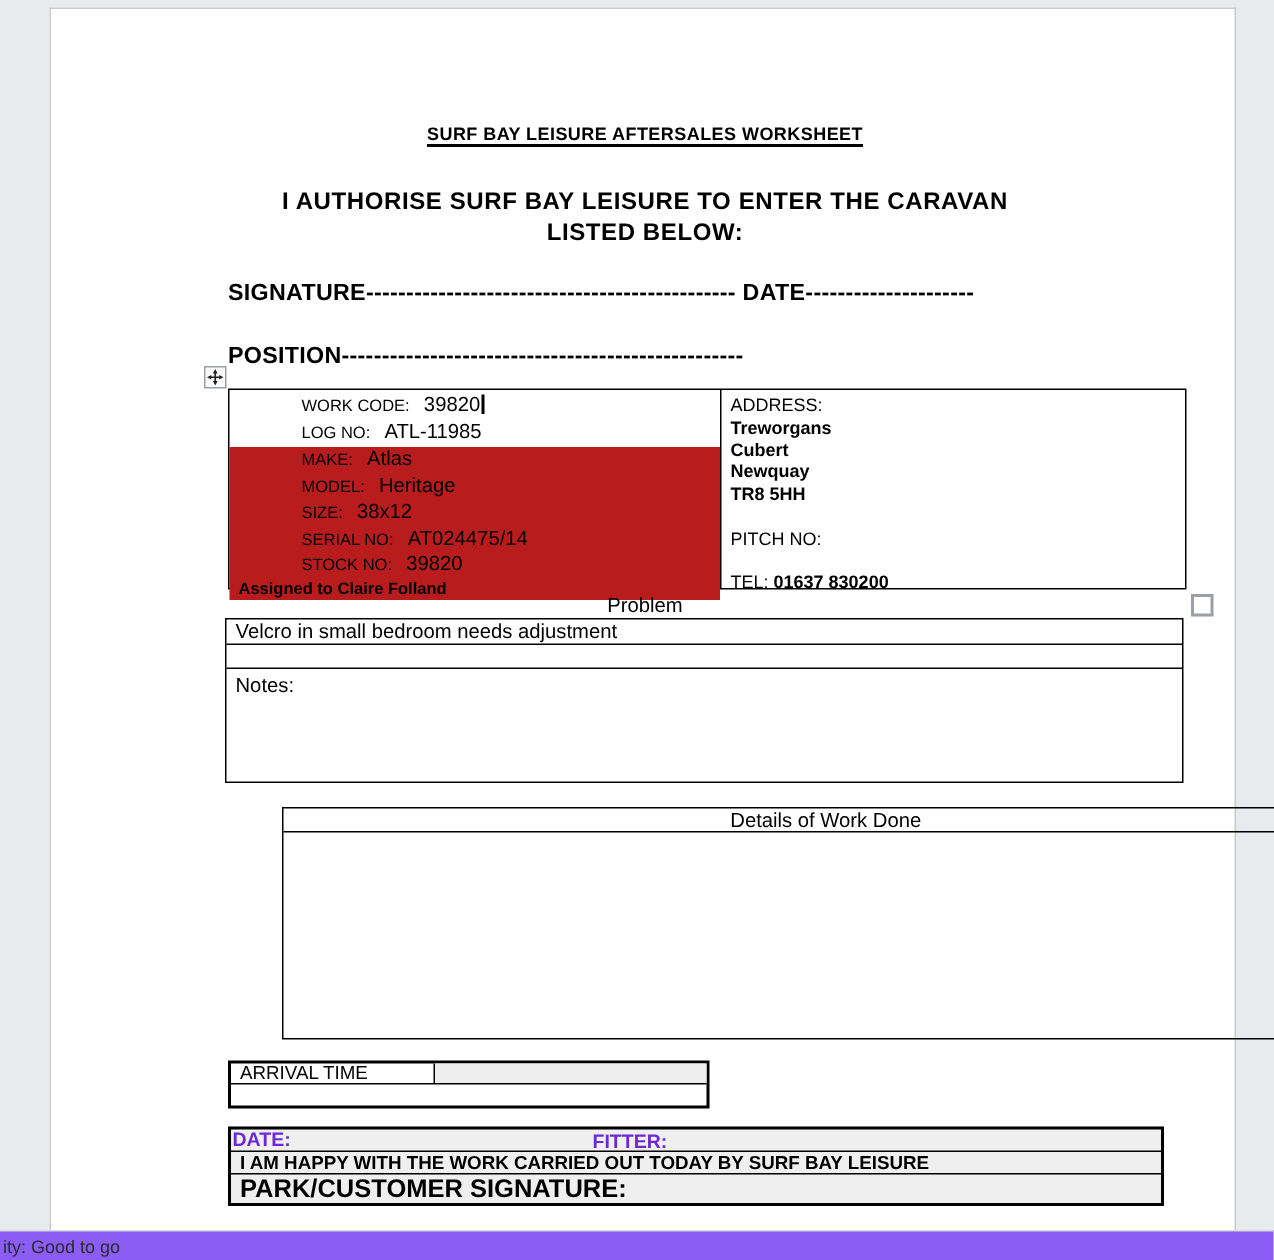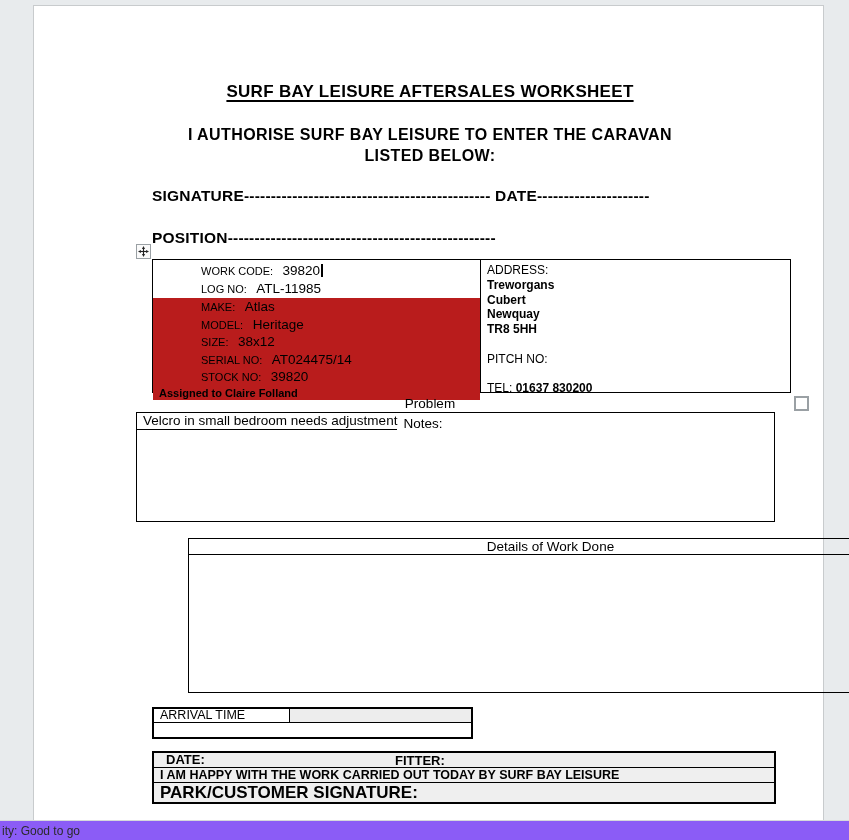--- a/index.html
+++ b/index.html
@@ -1,20 +1,20 @@
 <!DOCTYPE html>
 <html><head>
 <meta charset="utf-8">
 <style>
   html,body{margin:0;padding:0;width:849px;height:840px;overflow:hidden;
     background:#e8ebed;font-family:"Liberation Sans","DejaVu Sans",sans-serif;}
   .page{position:absolute;left:33px;top:5px;width:791px;height:815px;background:#fff;
     border:1px solid #c8cbcd;border-bottom:none;box-sizing:border-box;}
   .doc-title{position:absolute;left:118px;width:556px;top:76px;text-align:center;
-    font-size:17px;font-weight:bold;letter-spacing:.3px;color:#000;
+    font-size:12px;font-weight:bold;letter-spacing:.3px;color:#000;
     text-decoration:underline;text-decoration-thickness:2px;text-underline-offset:3px;}
   .authorise{position:absolute;left:100px;width:592px;top:118px;text-align:center;
     font-size:16px;font-weight:bold;letter-spacing:.4px;line-height:21px;color:#000;}
   .sig-line{position:absolute;left:118px;top:181px;font-size:15.5px;font-weight:bold;
     letter-spacing:.2px;color:#000;white-space:pre;}
   .pos-line{position:absolute;left:118px;top:223px;font-size:15.5px;font-weight:bold;
     letter-spacing:.2px;color:#000;white-space:pre;}
   .move-handle{position:absolute;left:102px;top:238px;width:15px;height:15px;background:#fafafa;
     border:1px solid #9aa0a4;box-sizing:border-box;display:flex;align-items:center;justify-content:center;cursor:move;}
   .resize-handle{position:absolute;left:760px;top:390px;width:15px;height:15px;background:#fff;
@@ -30,22 +30,22 @@
   .shade-block{background:#b91c1c;margin-top:1px;padding-left:0;}
   .shade-block .field{padding-left:6px;}
   .assigned{font-size:11px;font-weight:bold;line-height:14px;padding-left:6px;color:#000;}
   .cursor{display:inline-block;width:1.5px;height:13px;background:#000;vertical-align:-2px;margin-left:1px;}
   .bold{font-weight:bold;}
   .blank-line{height:14.8px;}
   
   .problem-label{position:absolute;left:118px;width:556px;top:390px;text-align:center;
     font-size:13.5px;color:#000;}
   
-  .t2{position:absolute;left:102px;top:406px;width:639px;height:110px;border:1.5px solid #000;
-    box-sizing:border-box;display:flex;flex-direction:row;}
+  .t2{position:absolute;left:116px;top:406px;width:639px;height:110px;border:1.5px solid #000;
+    box-sizing:border-box;display:flex;flex-direction:column;}
   .t2-row1{height:17px;border-bottom:1px solid #000;box-sizing:border-box;font-size:13.5px;
     line-height:16px;padding-left:6px;color:#000;}
   .t2-row2{height:16px;border-bottom:1px solid #000;box-sizing:border-box;}
   .t2-row3{flex:1;font-size:13.5px;padding:3px 6px;color:#000;}
   
   .t3{position:absolute;left:118px;top:532px;width:725px;height:155px;border:1.5px solid #000;
     box-sizing:border-box;display:flex;flex-direction:column;margin-left:36px;}
   .t3-head{height:16px;border-bottom:1.5px solid #000;box-sizing:border-box;text-align:center;
     font-size:13.5px;line-height:15px;color:#000;}
   .t3-body{flex:1;}
@@ -54,21 +54,21 @@
     box-sizing:border-box;display:flex;flex-direction:column;gap:36px;}
   .t4-row{flex:1;display:flex;}
   .t4-row.first{border-bottom:1px solid #000;}
   .t4-lbl{width:136px;border-right:1px solid #000;box-sizing:border-box;font-size:12.5px;
     line-height:13px;padding-left:6px;color:#000;}
   .t4-val{flex:1;background:#ededed;}
   
   .t5{position:absolute;left:118px;top:745px;width:624px;height:53px;border:2px solid #000;
     box-sizing:border-box;display:flex;flex-direction:column;background:#efefef;}
   .t5-row1{height:16px;border-bottom:1.5px solid #000;box-sizing:border-box;position:relative;
-    font-size:13px;font-weight:bold;line-height:14px;padding-left:12px;color:#000000;}
+    font-size:13px;font-weight:bold;line-height:14px;padding-left:1px;color:#6d28d9;}
   .t5-fitter{position:absolute;left:241px;top:1px;}
   .t5-row2{height:15px;border-bottom:1.5px solid #000;box-sizing:border-box;font-size:12.5px;
     font-weight:bold;line-height:14px;padding-left:6px;color:#000;}
   .t5-row3{flex:1;font-size:17px;font-weight:bold;line-height:20px;padding-left:6px;color:#000;}
   
   .status-bar{position:absolute;left:0;bottom:0;width:849px;height:20px;background:#8b5cf6;
     border-top:1px solid #d6d9db;box-sizing:border-box;font-size:12px;color:#2b2b2b;
     display:flex;align-items:center;padding-left:2px;}
 </style>
 </head>

